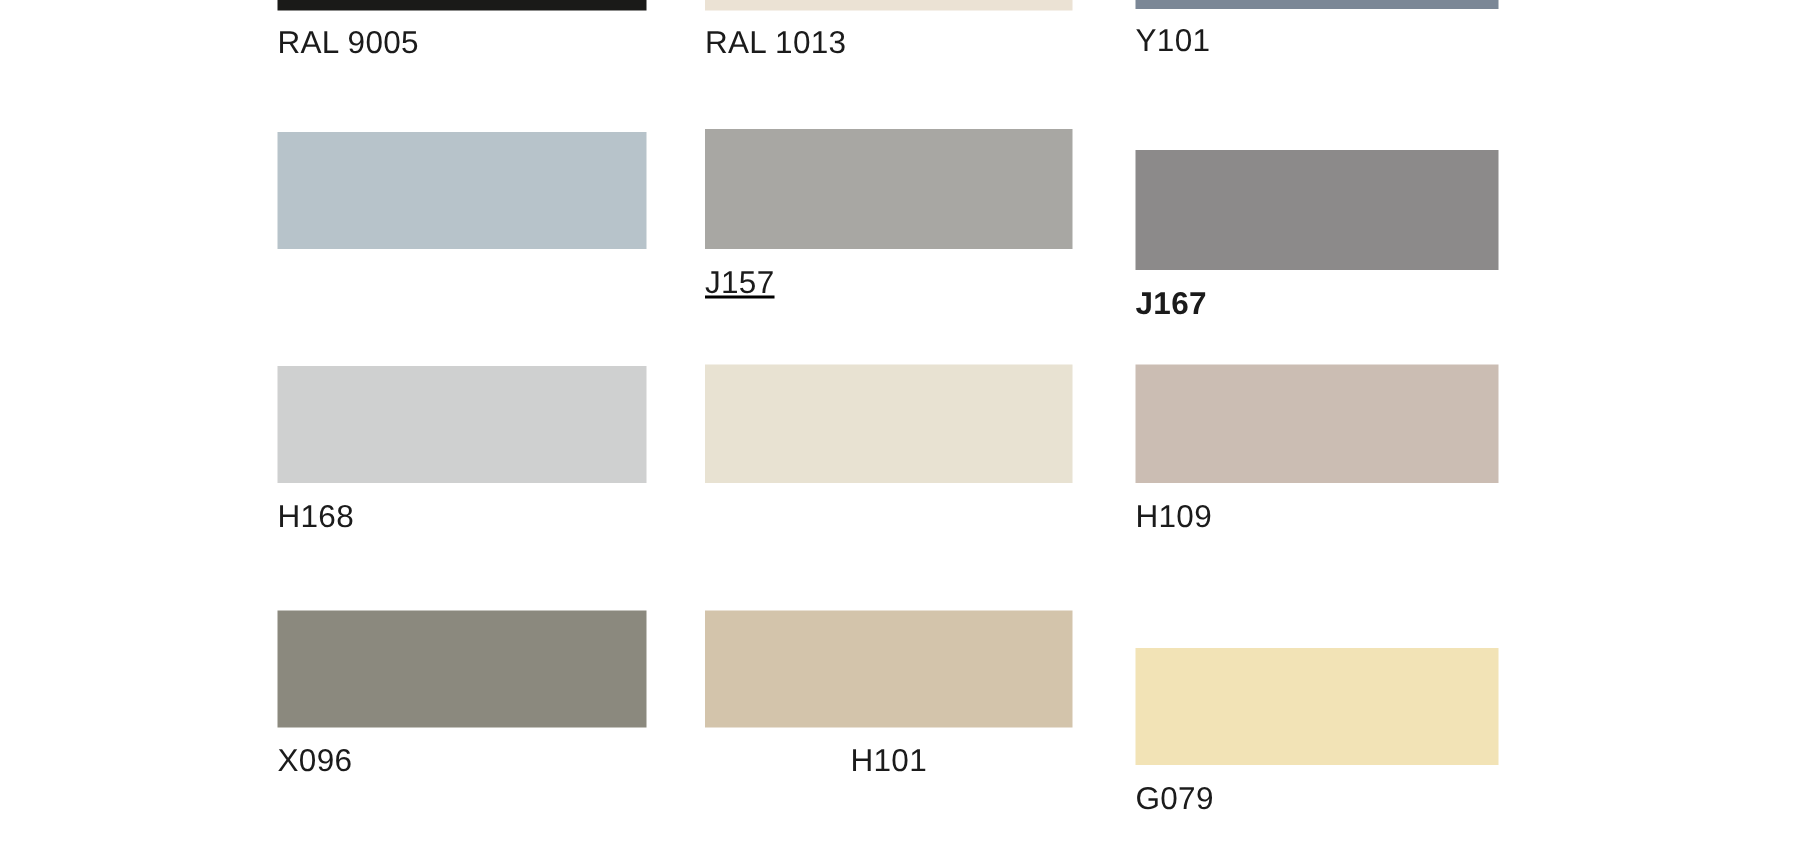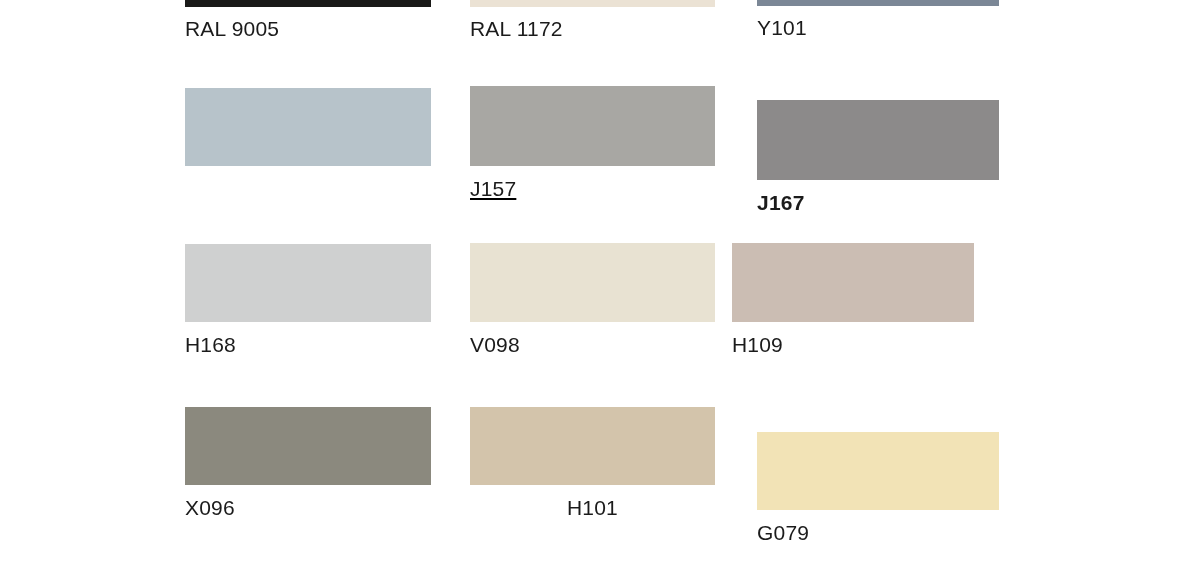--- a/index.html
+++ b/index.html
@@ -57,21 +57,21 @@
 </head>
 <body style="background: rgb(255, 255, 255);">
 
 <div id="palette-sheet">
     <div class="swatch-cell row-cropped" style="left: 185px; top: -66px; width: 246px;">
       <span class="swatch-chip" style="height: 73px; background-color: rgb(26, 26, 24);"></span>
       <span class="swatch-label">RAL 9005</span>
     </div>
     <div class="swatch-cell row-cropped" style="left: 470px; top: -66px; width: 245px;">
       <span class="swatch-chip" style="height: 73px; background-color: rgb(235, 226, 212);"></span>
-      <span class="swatch-label">RAL 1172</span>
+      <span class="swatch-label">RAL 1013</span>
     </div>
     <div class="swatch-cell row-cropped" style="left: 757px; top: -66px; width: 242px;">
       <span class="swatch-chip" style="height: 72px; background-color: rgb(123, 135, 150);"></span>
       <span class="swatch-label">Y101</span>
     </div>
     <div class="swatch-cell" style="left: 185px; top: 88px; width: 246px;">
       <span class="swatch-chip" style="height: 78px; background-color: rgb(183, 195, 202);"></span>
     </div>
     <div class="swatch-cell" style="left: 470px; top: 86px; width: 245px; text-decoration: underline;">
       <span class="swatch-chip" style="height: 80px; background-color: rgb(168, 167, 163);"></span>
@@ -80,23 +80,22 @@
     <div class="swatch-cell" style="left: 757px; top: 100px; width: 242px; font-weight: bold;">
       <span class="swatch-chip" style="height: 80px; background-color: rgb(140, 138, 138);"></span>
       <span class="swatch-label">J167</span>
     </div>
     <div class="swatch-cell" style="left: 185px; top: 244px; width: 246px;">
       <span class="swatch-chip" style="height: 78px; background-color: rgb(207, 208, 208);"></span>
       <span class="swatch-label">H168</span>
     </div>
     <div class="swatch-cell" style="left: 470px; top: 243px; width: 245px;">
       <span class="swatch-chip" style="height: 79px; background-color: rgb(232, 226, 210);"></span>
-      <span class="swatch-label">V098</span>
     </div>
-    <div class="swatch-cell" style="left: 732px; top: 243px; width: 242px;">
+    <div class="swatch-cell" style="left: 757px; top: 243px; width: 242px;">
       <span class="swatch-chip" style="height: 79px; background-color: rgb(203, 189, 179);"></span>
       <span class="swatch-label">H109</span>
     </div>
     <div class="swatch-cell" style="left: 185px; top: 407px; width: 246px;">
       <span class="swatch-chip" style="height: 78px; background-color: rgb(139, 137, 126);"></span>
       <span class="swatch-label">X096</span>
     </div>
     <div class="swatch-cell" style="left: 470px; top: 407px; width: 245px; text-align: center;">
       <span class="swatch-chip" style="height: 78px; background-color: rgb(211, 196, 171);"></span>
       <span class="swatch-label">H101</span>

